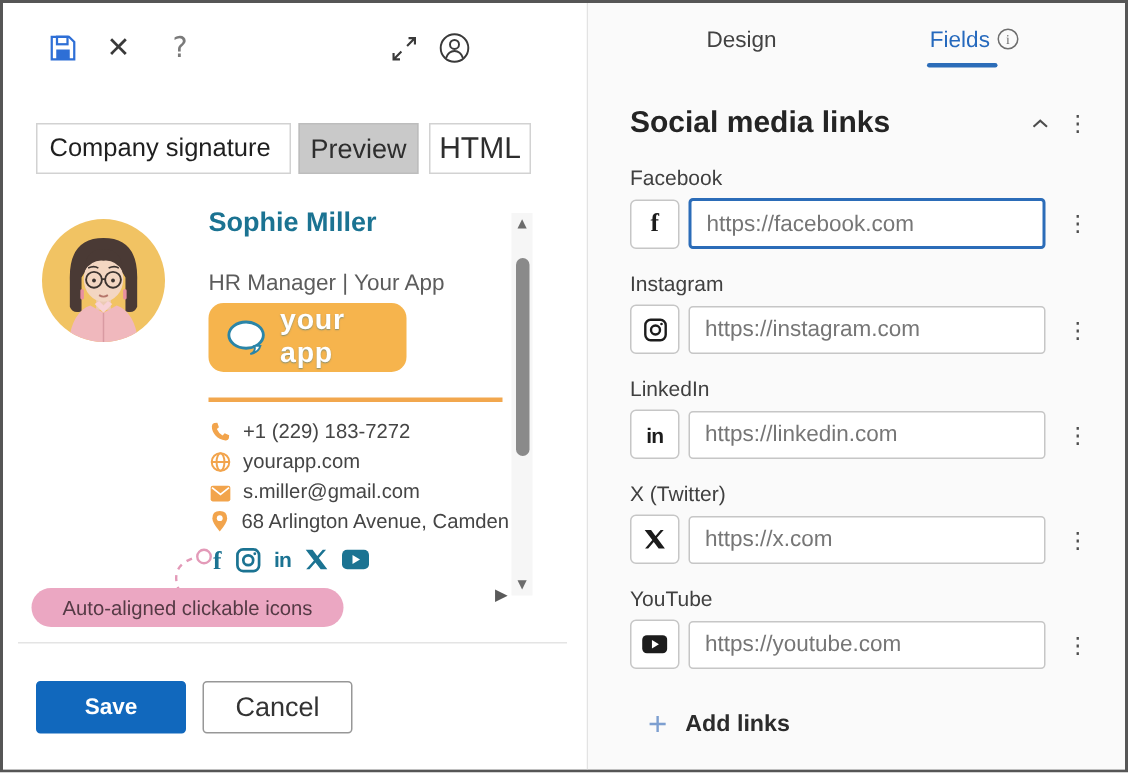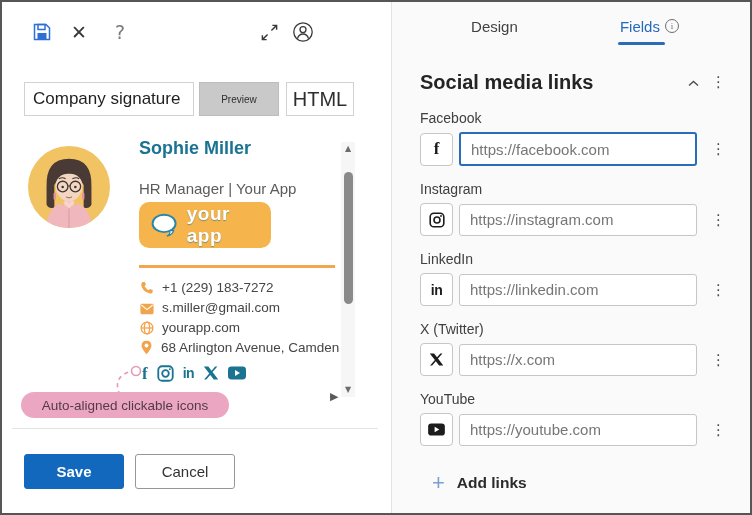--- a/index.html
+++ b/index.html
@@ -8,21 +8,21 @@
 
   
   .left{ position:relative; width:389px; height:100%; background:#fff; flex:none; }
 
   .icon-btn{ position:absolute; display:flex; align-items:center; justify-content:center; cursor:pointer; background:none; border:none; }
   .glyph{ font-family:"DejaVu Sans", sans-serif; }
   .close-g{ font-size:19px; color:#3a3a3a; font-weight:400; }
   .help-g{ font-size:19px; color:#7a7a7a; }
 
   .name-input{ position:absolute; left:22px; top:80px; width:170px; height:34px; border:1px solid #d2d2d2; font-size:17px; color:#1f1f1f; padding:0 8px; font-family:"Liberation Sans",sans-serif; background:#fff; }
-  .btn-preview{ position:absolute; left:197px; top:80px; width:80px; height:34px; background:#c9c9c9; border:1px solid #bdbdbd; font-size:10px; color:#2e2e2e; cursor:pointer; font-family:"Liberation Sans",sans-serif;}
+  .btn-preview{ position:absolute; left:197px; top:80px; width:80px; height:34px; background:#c9c9c9; border:1px solid #bdbdbd; font-size:18px; color:#2e2e2e; cursor:pointer; font-family:"Liberation Sans",sans-serif;}
   .btn-html{ position:absolute; left:284px; top:80px; width:68px; height:34px; background:#fff; border:1px solid #d2d2d2; font-size:20px; color:#2e2e2e; cursor:pointer; font-family:"Liberation Sans",sans-serif;}
 
   .avatar{ position:absolute; left:26px; top:144px; width:82px; height:82px; }
   .sig-name{ position:absolute; left:137px; top:136px; font-size:18px; font-weight:bold; color:#1b7392; }
   .sig-title{ position:absolute; left:137px; top:178px; font-size:15px; color:#5c5c5c; }
   .logo-btn{ position:absolute; left:137px; top:200px; width:132px; height:46px; background:#f6b44d; border-radius:10px; display:flex; align-items:center; gap:6px; padding:0 10px; }
   .logo-text{ font-size:19px; font-weight:bold; color:#ffffff; text-shadow:0 1px 1px rgba(36,110,140,.55); letter-spacing:.5px; }
   .orange-line{ position:absolute; left:137px; top:263px; width:196px; height:3px; background:#f2a74e; }
 
   .contacts{ position:absolute; left:138px; top:274px; list-style:none; }
@@ -39,21 +39,21 @@
   .badge{ position:absolute; left:19px; top:390px; width:208px; height:26px; background:#eba7c2; border-radius:13px; display:flex; align-items:center; justify-content:center; font-size:13.5px; color:#553a45; }
 
   .scrollbar{ position:absolute; left:339px; top:140px; width:14px; height:255px; background:#f6f6f6; display:flex; flex-direction:column; align-items:center; }
   .scroll-arrow{ font-size:8px; color:#6c6c6c; line-height:1; padding:3px 0; cursor:pointer; font-family:"DejaVu Sans",sans-serif; }
   .scroll-thumb{ width:9px; height:132px; background:#8a8a8a; border-radius:5px; margin-top:16px; cursor:pointer; }
   .scroll-spacer{ flex:1; }
   .play-right{ position:absolute; left:328px; top:388px; font-size:11px; color:#5a5a5a; cursor:pointer; font-family:"DejaVu Sans",sans-serif; }
 
   .footer-divider{ position:absolute; left:10px; top:426px; width:366px; height:1px; background:#e4e4e4; }
   .btn-save{ position:absolute; left:22px; top:452px; width:100px; height:35px; background:#1168bd; color:#fff; border:1px solid #1168bd; border-radius:3px; font-size:15px; font-weight:600; cursor:pointer; font-family:"Liberation Sans",sans-serif;}
-  .btn-cancel{ position:absolute; left:133px; top:452px; width:100px; height:35px; background:#fff; color:#333; border:1px solid #979797; border-radius:3px; font-size:15px; cursor:pointer; font-family:"Liberation Sans",sans-serif;}
+  .btn-cancel{ position:absolute; left:133px; top:452px; width:100px; height:35px; background:#fff; color:#333; border:1px solid #979797; border-radius:3px; font-size:18px; cursor:pointer; font-family:"Liberation Sans",sans-serif;}
 
   
   .right{ flex:1; height:100%; background:#fafafa; border-left:1px solid #e3e3e3; padding:0 20px 0 28px; }
   .tabs{ display:flex; justify-content:space-around; padding-top:16px; }
   .tab{ font-size:15px; color:#424242; cursor:pointer; padding-bottom:10px; position:relative; display:flex; align-items:flex-start; gap:5px; }
   .tab.active{ color:#2569bd; }
   .tab.active::after{ content:""; position:absolute; left:-2px; right:14px; bottom:0; height:3px; background:#2b6cb8; border-radius:2px; }
   .info-circ{ width:14px; height:14px; border:1px solid #6e6e6e; border-radius:50%; color:#6e6e6e; font-size:9px; display:flex; align-items:center; justify-content:center; font-family:"Liberation Serif",serif; margin-top:1px; }
 
   .section-head{ display:flex; align-items:center; margin-top:24px; }
@@ -152,33 +152,33 @@
     <div class="orange-line"></div>
 
     <ul class="contacts">
       <li class="contact-row">
         <svg width="14" height="14" viewBox="0 0 16 16">
           <path d="M3.2 1.2 L5.6 1 L6.8 4.4 L5.2 5.8 Q6.4 8.8 9.6 10.6 L11.2 9 L14.6 10.4 L14.4 12.8 Q14 14.6 11.8 14.4 Q6.8 13.6 4 10.4 Q1.4 7.4 1.4 3.6 Q1.6 1.6 3.2 1.2 Z" fill="#f2a44c"></path>
         </svg>
         <span class="contact-text">+1 (229) 183-7272</span>
       </li>
       <li class="contact-row">
-        <svg width="14" height="12" viewBox="0 0 16 13">
-          <rect x="0.5" y="0.5" width="15" height="12" rx="1.6" fill="#f2a44c"></rect>
-          <path d="M1.5 2 L8 7.2 L14.5 2" stroke="#fff" stroke-width="1.3" fill="none"></path>
-        </svg>
-        <span class="contact-text">s.miller@gmail.com</span>
-      </li>
-      <li class="contact-row">
         <svg width="14" height="14" viewBox="0 0 16 16" fill="none" stroke="#f2a44c" stroke-width="1.5">
           <circle cx="8" cy="8" r="6.7"></circle>
           <ellipse cx="8" cy="8" rx="3" ry="6.7"></ellipse>
           <line x1="1.3" y1="8" x2="14.7" y2="8"></line>
         </svg>
         <span class="contact-text">yourapp.com</span>
+      </li>
+      <li class="contact-row">
+        <svg width="14" height="12" viewBox="0 0 16 13">
+          <rect x="0.5" y="0.5" width="15" height="12" rx="1.6" fill="#f2a44c"></rect>
+          <path d="M1.5 2 L8 7.2 L14.5 2" stroke="#fff" stroke-width="1.3" fill="none"></path>
+        </svg>
+        <span class="contact-text">s.miller@gmail.com</span>
       </li>
       <li class="contact-row">
         <svg width="13" height="15" viewBox="0 0 14 17">
           <path d="M7 0.8 Q12.6 0.8 12.6 6.4 Q12.6 9.6 7 16.2 Q1.4 9.6 1.4 6.4 Q1.4 0.8 7 0.8 Z" fill="#f2a44c"></path>
           <circle cx="7" cy="6.2" r="2.2" fill="#fff"></circle>
         </svg>
         <span class="contact-text">68 Arlington Avenue, Camden</span>
       </li>
     </ul>
 

